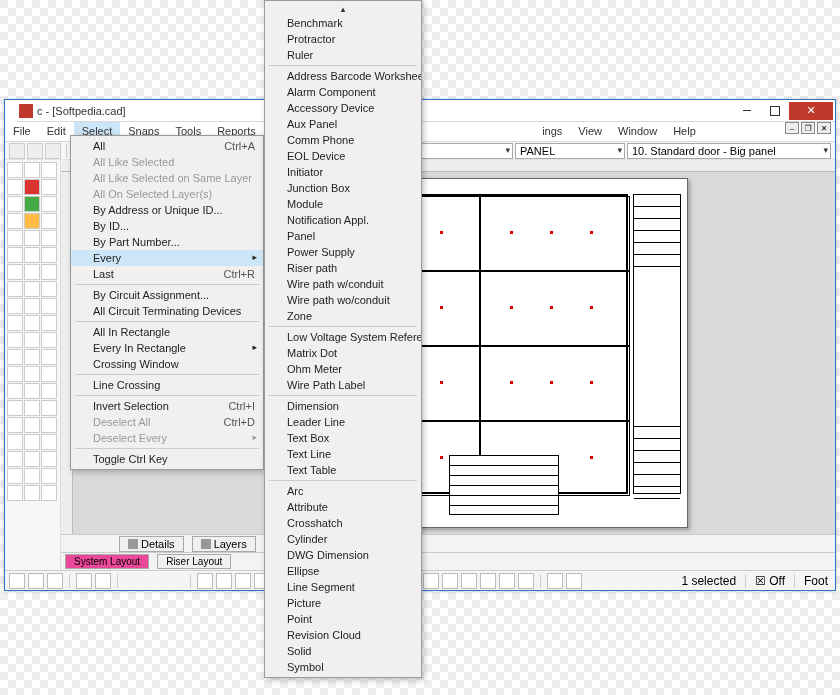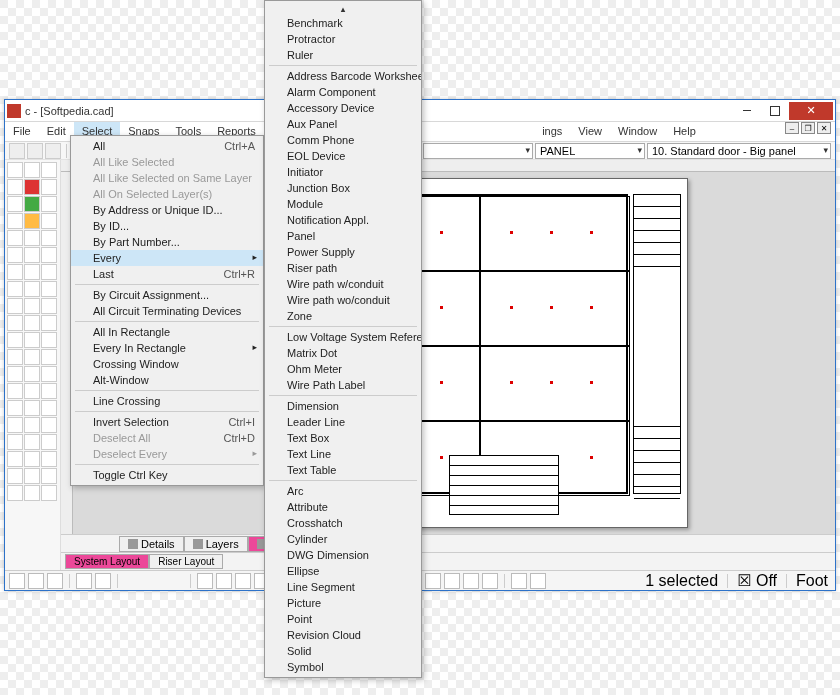--- a/index.html
+++ b/index.html
@@ -1,18 +1,18 @@
 <!DOCTYPE html>
 <html><head>
 <meta charset="utf-8">
 <style>
 * { margin:0; padding:0; box-sizing:border-box; font-family:"Segoe UI",Tahoma,sans-serif; font-size:11px; }
 body { width:840px; height:695px; background:repeating-conic-gradient(#fff 0 25%,#eee 0 50%) 0 0/16px 16px; position:relative; overflow:hidden; }
 .app-window { position:absolute; left:4px; top:99px; right:4px; bottom:104px; background:#fff; border:1px solid #2d72c9; display:flex; flex-direction:column; box-shadow:0 0 4px rgba(0,0,0,.2); }
-.titlebar { height:22px; background:#fff; display:flex; align-items:center; padding:0 2px; border-bottom:1px solid #d8d8d8; }
+.titlebar { height:22px; background:#fff; display:flex; align-items:center; padding:0 2px; border-bottom:1px solid #d8d8d8;margin-left:12px; }
 .titlebar .app-icon { width:14px; height:14px; background:#c0392b; margin-right:4px; }
 .titlebar .title { flex:1; color:#333; }
 .titlebar .winbtn { width:28px; height:18px; display:flex; align-items:center; justify-content:center; font-family:sans-serif; }
 .titlebar .winbtn.min::before{content:"";display:block;width:8px;height:1px;background:#333;}
 .titlebar .winbtn.max::before{content:"";display:block;width:8px;height:8px;border:1px solid #333;}
 .titlebar .winbtn.close{background:#c0392b;color:#fff;width:44px;}
 .titlebar .winbtn.close::before{content:"✕";font-size:11px;}
 .menubar { height:20px; display:flex; align-items:stretch; padding:0; border-bottom:1px solid #d8d8d8; background:#fff; }
 .menubar .mi { padding:3px 8px; color:#333; }
 .menubar .mi.open { background:#cde6f7; }
@@ -33,28 +33,28 @@
 .ruler-v{width:12px;background:#eee;border-right:1px solid #bbb;}
 .canvas{flex:1;background:#dadada;position:relative;overflow:hidden;}
 .paper{position:absolute;left:245px;top:6px;width:370px;height:350px;background:#fff;border:1px solid #666;box-shadow:2px 2px 4px rgba(0,0,0,.3);}
 .floorplan{position:absolute;left:9px;top:15px;width:300px;height:300px;border:2px solid #000;}
 .floorplan .room{position:absolute;border:1px solid #000;}
 .floorplan .dot{position:absolute;width:3px;height:3px;background:#d00;}
 .title-block{position:absolute;right:6px;top:15px;width:48px;height:300px;border:1px solid #000;}
 .title-block .tr{border-bottom:1px solid #000;height:12px;}
 .schedule{position:absolute;left:130px;bottom:12px;width:110px;height:60px;border:1px solid #000;background:#fff;}
 .schedule .sr{height:10px;border-bottom:1px solid #000;}
-.bottom-tabs{height:18px;background:#f3f3f3;border-top:1px solid #ccc;display:flex;align-items:center;gap:0;padding-left:58px;}
+.bottom-tabs{height:18px;background:#f3f3f3;border-top:1px solid #ccc;display:flex;align-items:center;gap:8px;padding-left:58px;}
 .btab{padding:1px 8px;border:1px solid #aaa;background:#f0f0f0;font-size:10px;display:flex;align-items:center;gap:3px;}
 .btab.act{background:#ec4899;}
 .btab .ico{width:10px;height:10px;background:#999;}
 .statusbar{height:20px;background:#f5f5f5;border-top:1px solid #ccc;display:flex;align-items:center;padding:0 4px;gap:3px;}
 .statusbar .sbtn{width:16px;height:16px;border:1px solid #bbb;background:#fff;}
 .statusbar .spacer{flex:1;}
-.statusbar .stxt{font-size:16px;padding:0 3px;}
+.statusbar .stxt{font-size:12px;padding:0 3px;}
 .doc-winbtns{position:absolute;right:4px;top:0;display:flex;gap:2px;}
 .doc-winbtns span{width:14px;height:12px;border:1px solid #888;font-size:8px;display:flex;align-items:center;justify-content:center;background:#eee;}
 
 
 .menu { position:absolute; background:#f0f0f0; border:1px solid #999; box-shadow:2px 2px 6px rgba(0,0,0,.25); padding:2px 0; z-index:50; }
 .menu .mitem{ padding:2px 28px 2px 22px; white-space:nowrap; color:#222; font-size:11px; position:relative;}
 .menu .mitem.disabled{color:#999;}
 .menu .mitem.hi{background:#cde6f7;}
 .menu .mitem .sc{position:absolute;right:8px;color:#555;}
 .menu .mitem .arr{position:absolute;right:6px;font-size:9px;}
@@ -102,21 +102,21 @@
     <div class="tbtn"></div>
     <div class="tbtn"></div>
     <div class="sep"></div>
     <div class="tbtn"></div>
     <div class="sep"></div>
     <div style="flex:1"></div>
     <div class="combo" style="width:110px"></div>
     <div class="combo" style="width:110px">
         <span>PANEL</span>
       </div>
-    <div class="combo" style="width:184px">
+    <div class="combo" style="width:204px">
         <span>10. Standard door - Big panel</span>
       </div>
   </div>
 
   <div class="workarea">
     <div class="side-toolbox">
         <div class="tool "></div>
         <div class="tool "></div>
         <div class="tool "></div>
         <div class="tool "></div>
@@ -310,21 +310,20 @@
     <div class="mitem">By Part Number...</div>
     <div class="mitem hi">Every<span class="arr">▸</span></div>
     <div class="mitem">Last<span class="sc">Ctrl+R</span></div>
     <div class="msep"></div>
     <div class="mitem">By Circuit Assignment...</div>
     <div class="mitem">All Circuit Terminating Devices</div>
     <div class="msep"></div>
     <div class="mitem">All In Rectangle</div>
     <div class="mitem">Every In Rectangle<span class="arr">▸</span></div>
     <div class="mitem">Crossing Window</div>
-    <div class="mitem">Alt-Window</div>
     <div class="msep"></div>
     <div class="mitem">Line Crossing</div>
     <div class="msep"></div>
     <div class="mitem">Invert Selection<span class="sc">Ctrl+I</span></div>
     <div class="mitem disabled">Deselect All<span class="sc">Ctrl+D</span></div>
     <div class="mitem disabled">Deselect Every<span class="arr">▸</span></div>
     <div class="msep"></div>
     <div class="mitem">Toggle Ctrl Key</div>
   </div>
 

